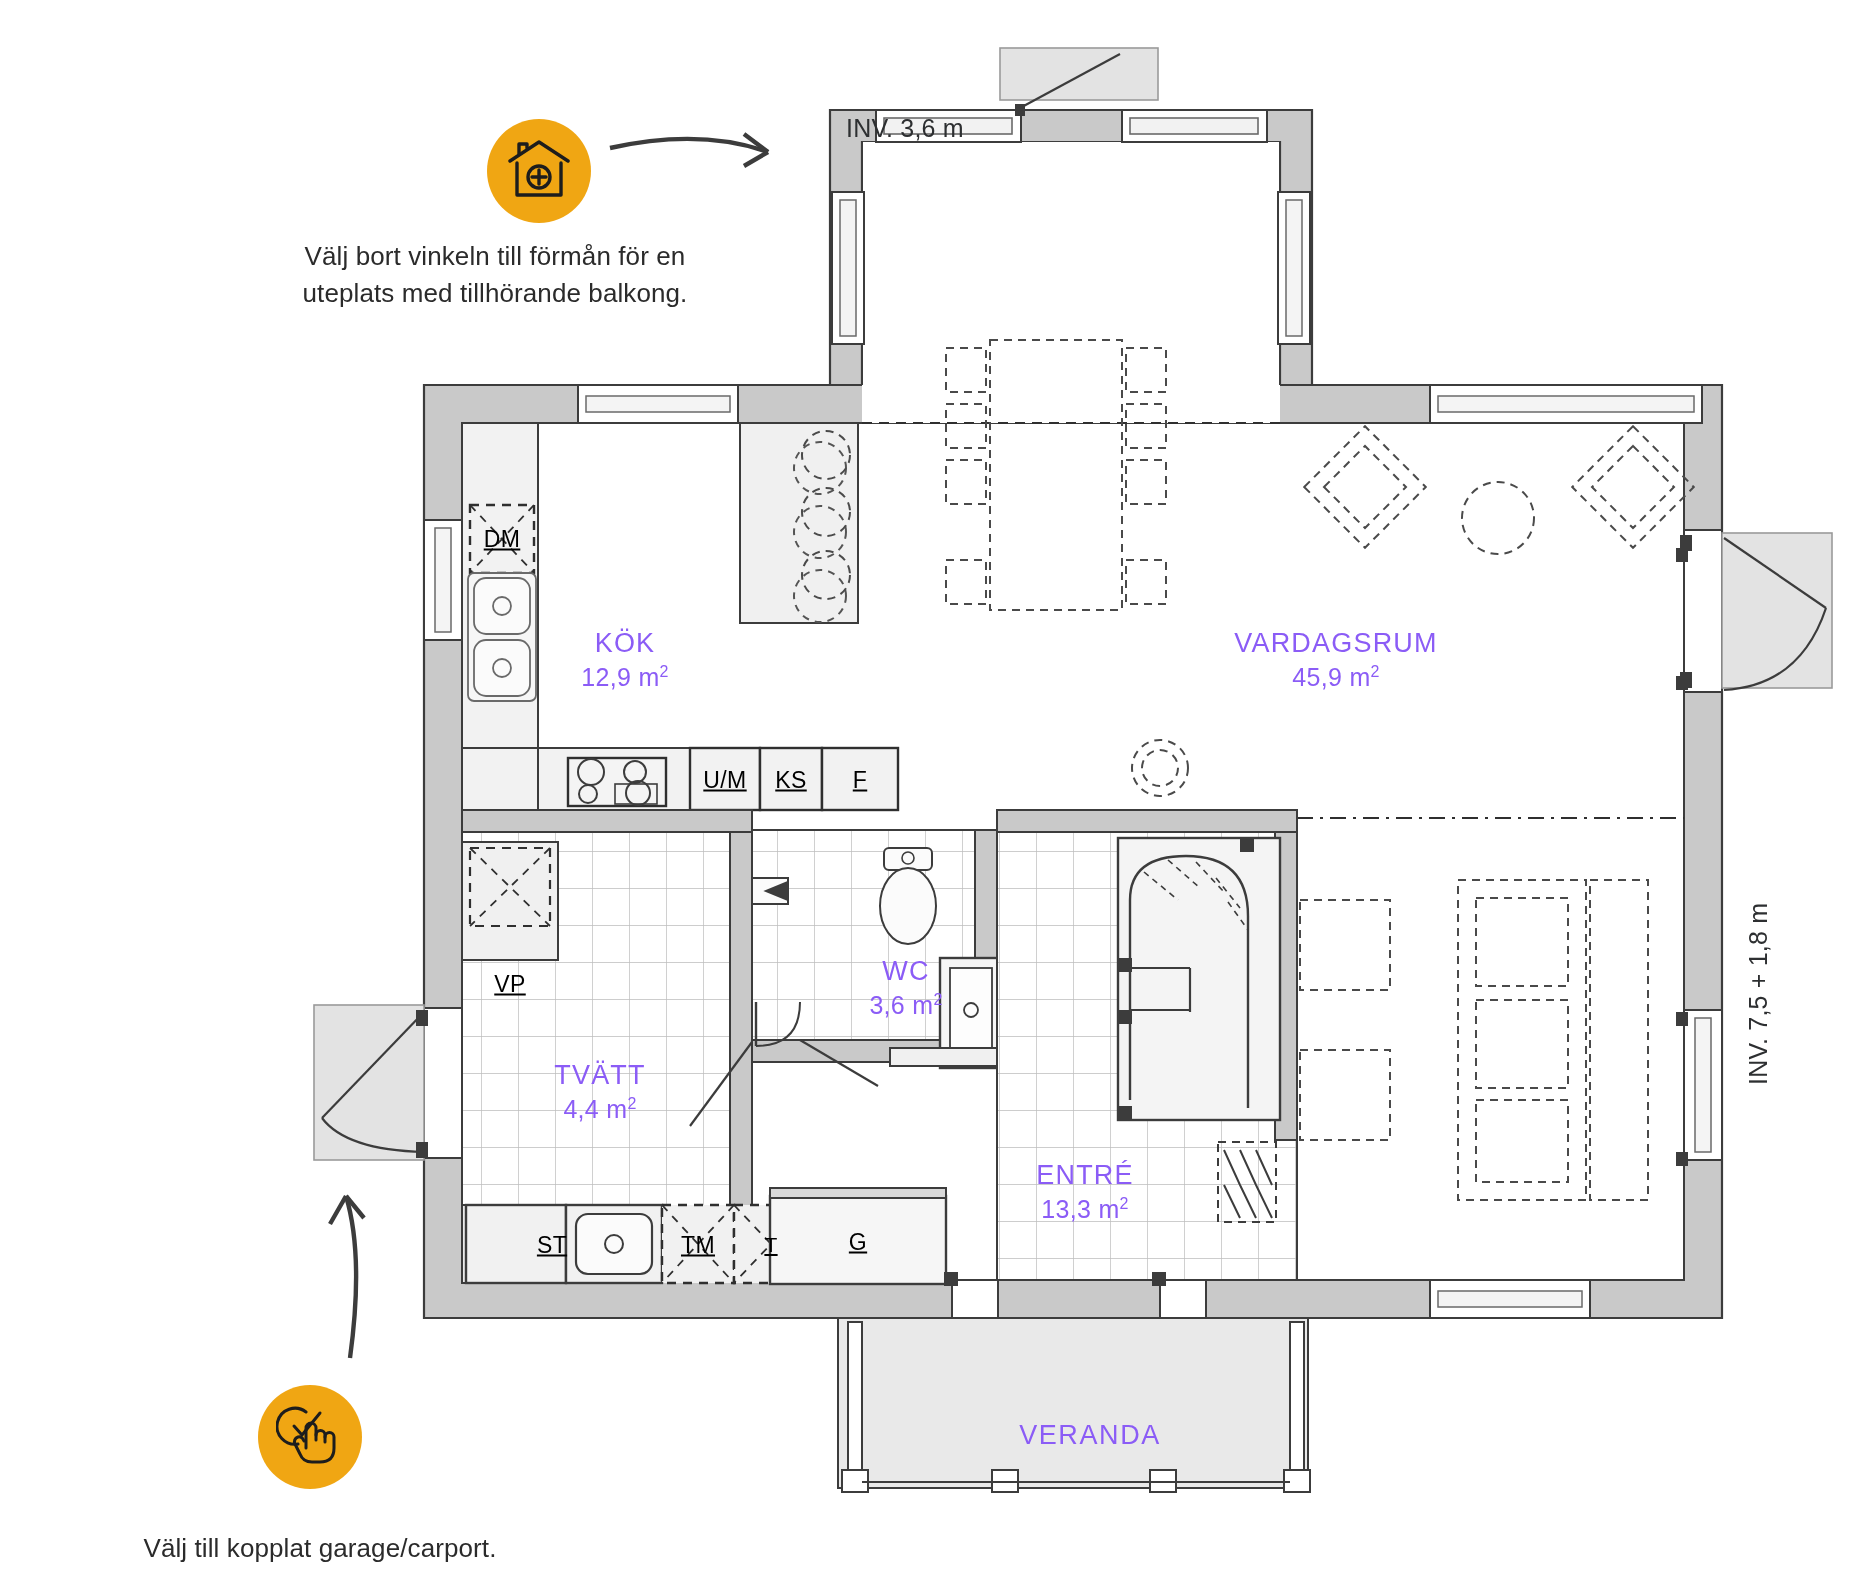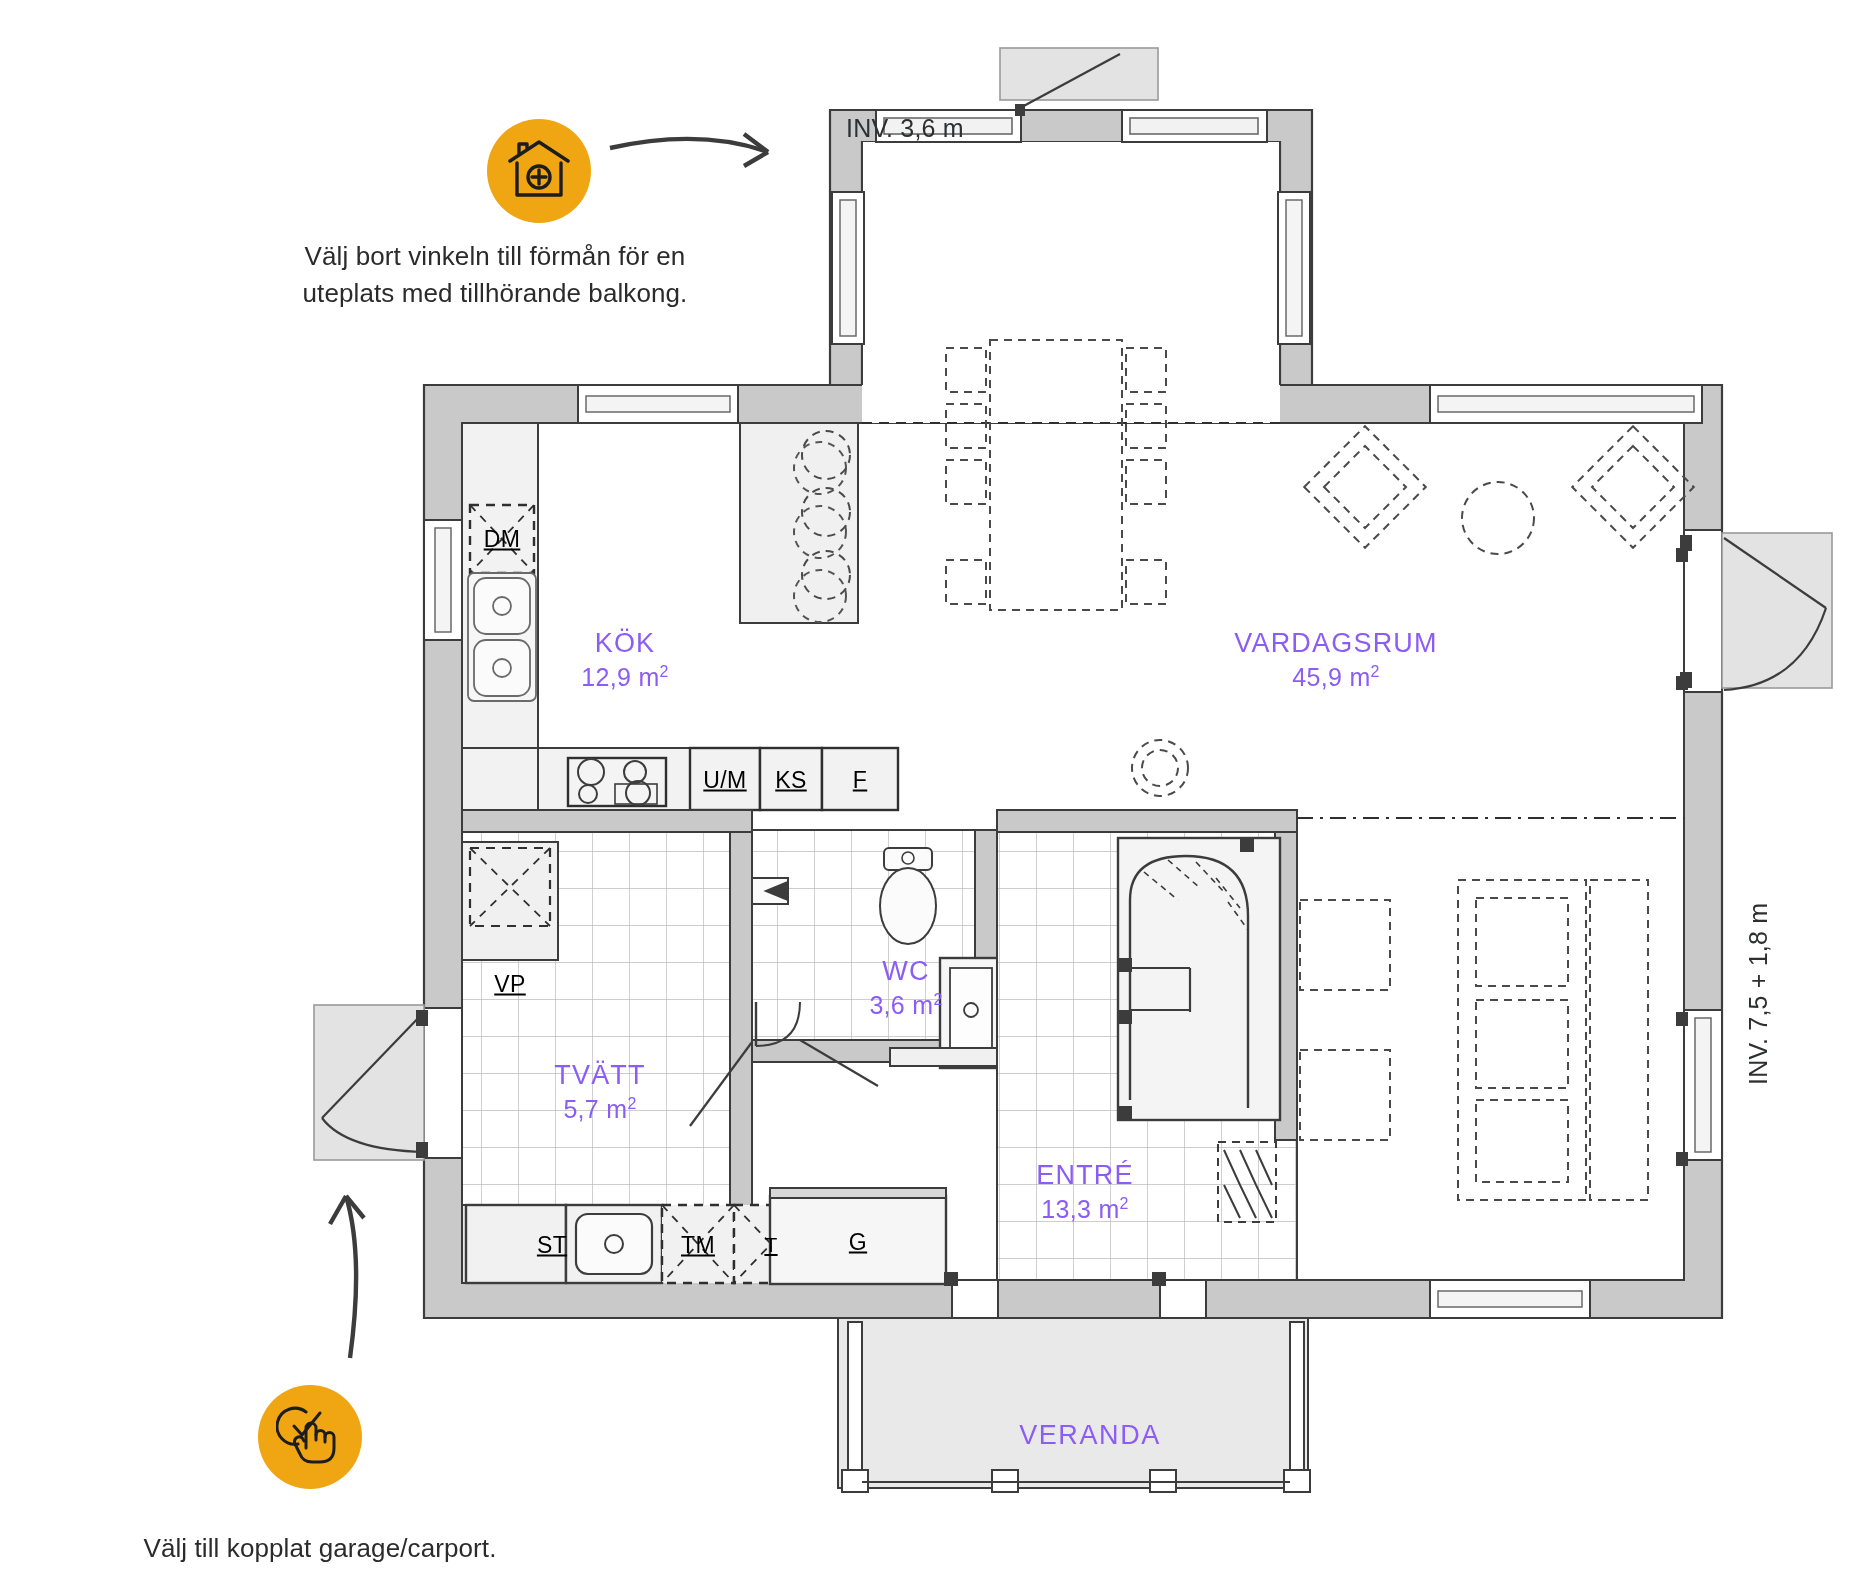--- a/index.html
+++ b/index.html
@@ -422,21 +422,21 @@
     <span class="ra"><span>45,9</span>&nbsp;<span>m</span><sup>2</sup></span>
   </div>
 
   <div class="room-label" id="lbl-wc">
     <span class="rn">WC</span>
     <span class="ra"><span>3,6</span>&nbsp;<span>m</span><sup>2</sup></span>
   </div>
 
   <div class="room-label" id="lbl-tvatt">
     <span class="rn">TVÄTT</span>
-    <span class="ra"><span>5,7</span>&nbsp;<span>m</span><sup>2</sup></span>
+    <span class="ra"><span>4,4</span>&nbsp;<span>m</span><sup>2</sup></span>
   </div>
 
   <div class="room-label" id="lbl-entre">
     <span class="rn">ENTRÉ</span>
     <span class="ra"><span>13,3</span>&nbsp;<span>m</span><sup>2</sup></span>
   </div>
 
   <div class="room-label" id="lbl-veranda">
     <span class="rn">VERANDA</span>
   </div>

